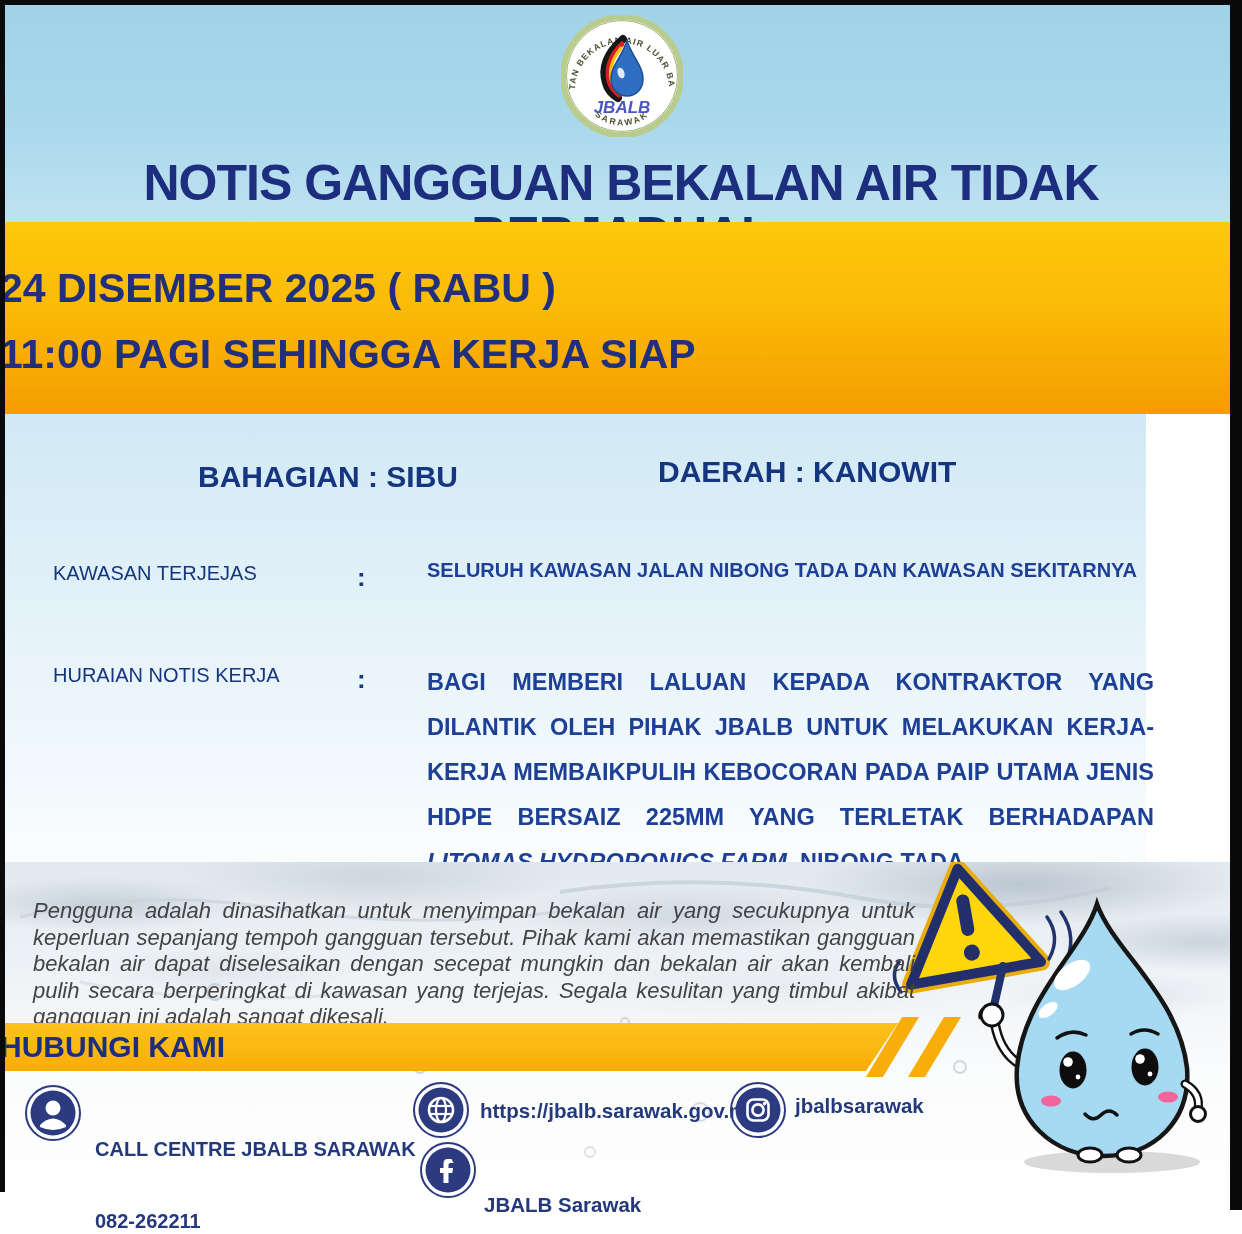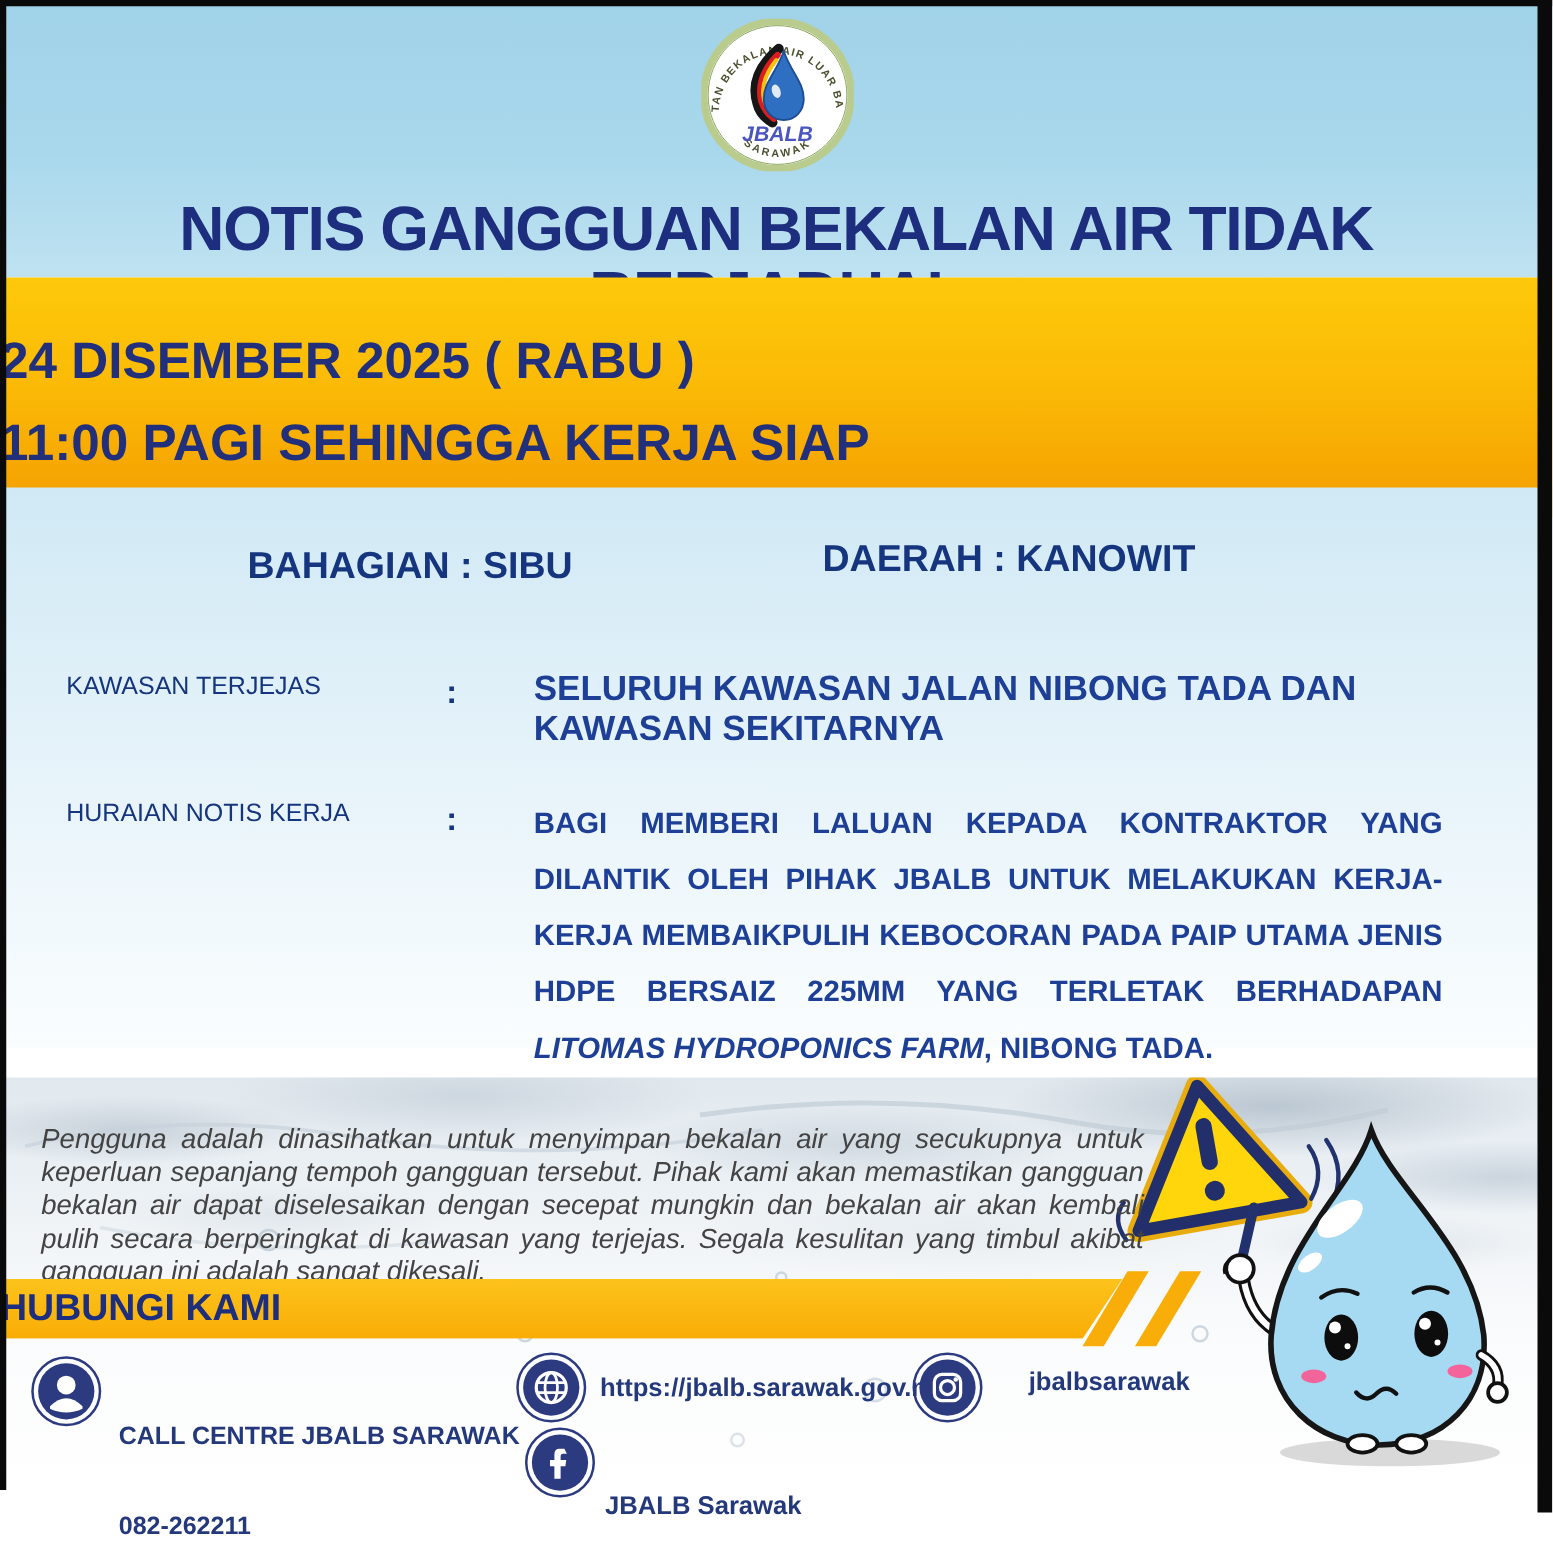--- a/index.html
+++ b/index.html
@@ -18,30 +18,30 @@
   .title{position:absolute;left:0;top:157px;width:1242px;text-align:center;
     font-size:50px;font-weight:bold;color:#1c2e7d;letter-spacing:-1px;line-height:52px;}
 
   
   .zone-orange{position:absolute;left:0;top:222px;width:1242px;height:192px;
     background:linear-gradient(180deg,#fdc90b 0%,#fbba06 45%,#f49d00 100%);}
   .sched{position:absolute;left:0;top:33px;width:1242px;text-align:left;
     color:#22307c;font-weight:bold;font-size:41px;line-height:66px;}
 
   
-  .zone-info{position:absolute;left:0;top:390px;width:1242px;height:448px;
+  .zone-info{position:absolute;left:0;top:414px;width:1146px;height:448px;
     background:linear-gradient(180deg,#d0e9f5 0%,#e4f2f9 45%,#fafdfe 100%);}
   .region-item{position:absolute;font-size:30px;font-weight:bold;color:#15357e;white-space:nowrap;}
   .r-bahagian{left:198px;top:46px;}
   .r-daerah{left:658px;top:41px;}
   .fld-label{position:absolute;font-size:20px;font-weight:normal;color:#15357e;white-space:nowrap;}
   .fld-colon{position:absolute;font-size:26px;font-weight:bold;color:#15357e;}
   .kaw-label{left:53px;top:148px;}
   .kaw-colon{left:357px;top:148px;}
-  .kaw-value{position:absolute;left:427px;top:145px;width:740px;font-size:28px;font-weight:bold;color:#1e3f96;}
+  .kaw-value{position:absolute;left:427px;top:145px;width:740px;font-size:20px;font-weight:bold;color:#1e3f96;}
   .hur-label{left:53px;top:250px;}
   .hur-colon{left:357px;top:250px;}
   .hur-value{position:absolute;left:427px;top:246px;width:727px;font-size:23.5px;font-weight:bold;
     color:#1e3f96;line-height:45px;text-align:justify;}
   .hur-value .it{font-style:italic;}
 
   
   .zone-texture{position:absolute;left:0;top:862px;width:1242px;height:330px;
     background:linear-gradient(180deg,#e2e9ee 0%,#ecf1f5 28%,#fafbfc 62%,#ffffff 100%);}
   .tex{position:absolute;left:0;top:0;width:1242px;height:190px;
@@ -71,21 +71,21 @@
   
   .ic{position:absolute;width:58px;height:58px;z-index:4;}
   .ic-person{left:24px;top:222px;}
   .ic-globe{left:412px;top:219px;}
   .ic-fb{left:419px;top:279px;}
   .ic-ig{left:729px;top:219px;}
   .ctext{position:absolute;font-weight:bold;color:#24397b;z-index:4;white-space:pre-wrap;}
   .c1{left:95px;top:227px;font-size:20px;line-height:24px;}
   .c-url{left:480px;top:237px;font-size:20.5px;}
   .c-fb{left:484px;top:295px;font-size:20.5px;margin-top:36px;}
-  .c-ig{left:795px;top:232px;font-size:20.5px;margin-left:28px;}
+  .c-ig{left:795px;top:232px;font-size:20.5px;}
 
   .mascot{position:absolute;right:10px;top:0;width:345px;height:330px;z-index:2;}
 </style>
 </head>
 <body>
 
 <div class="poster">
 
   <div class="zone-header">
     <svg class="logo" viewBox="0 0 122 122">

